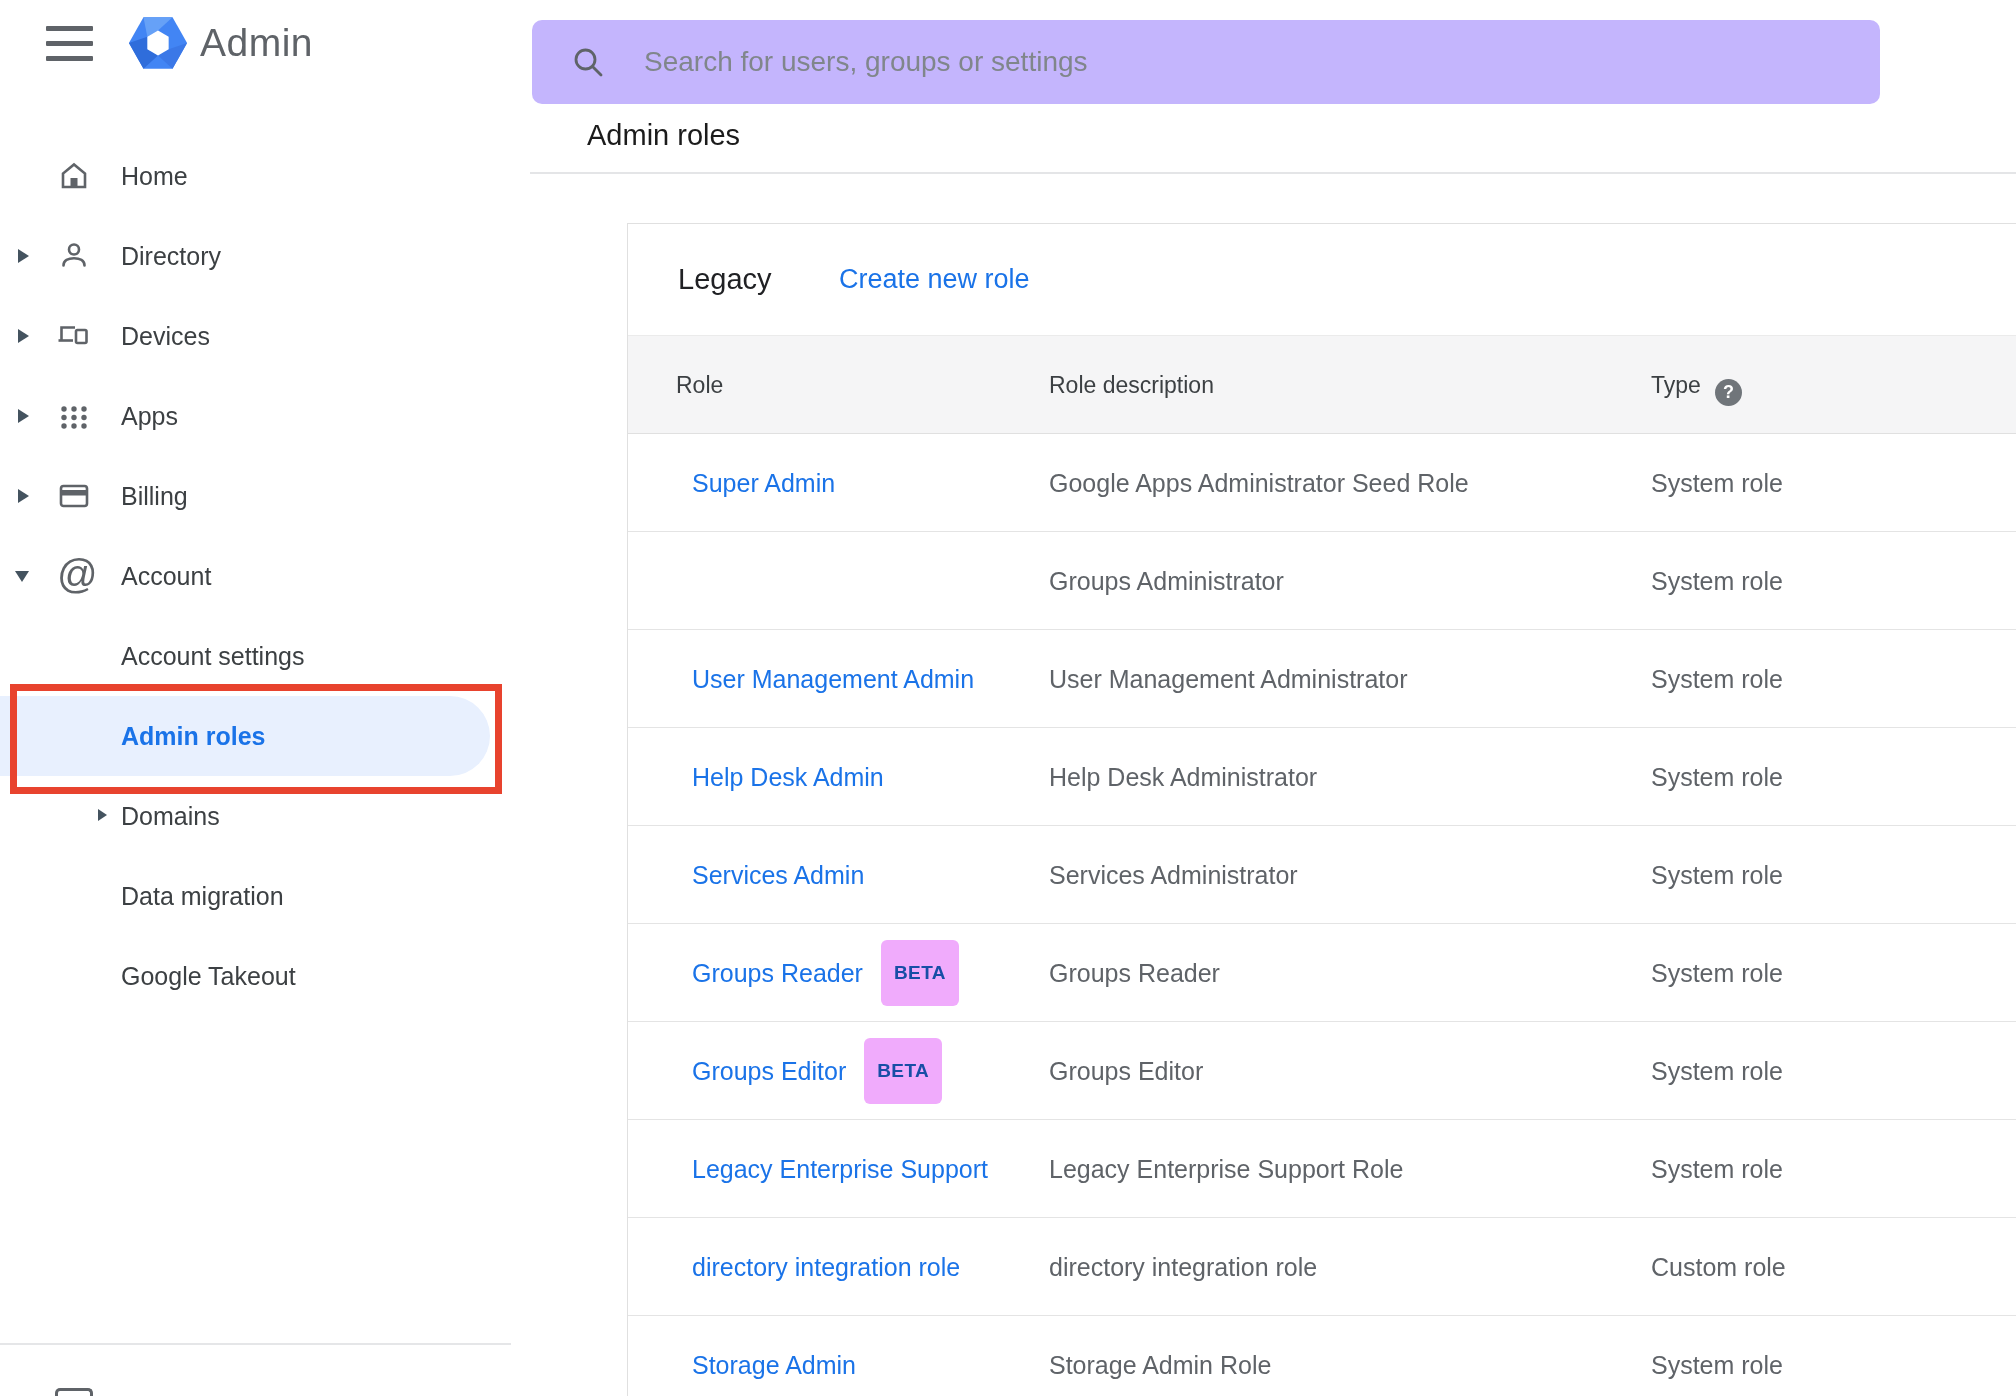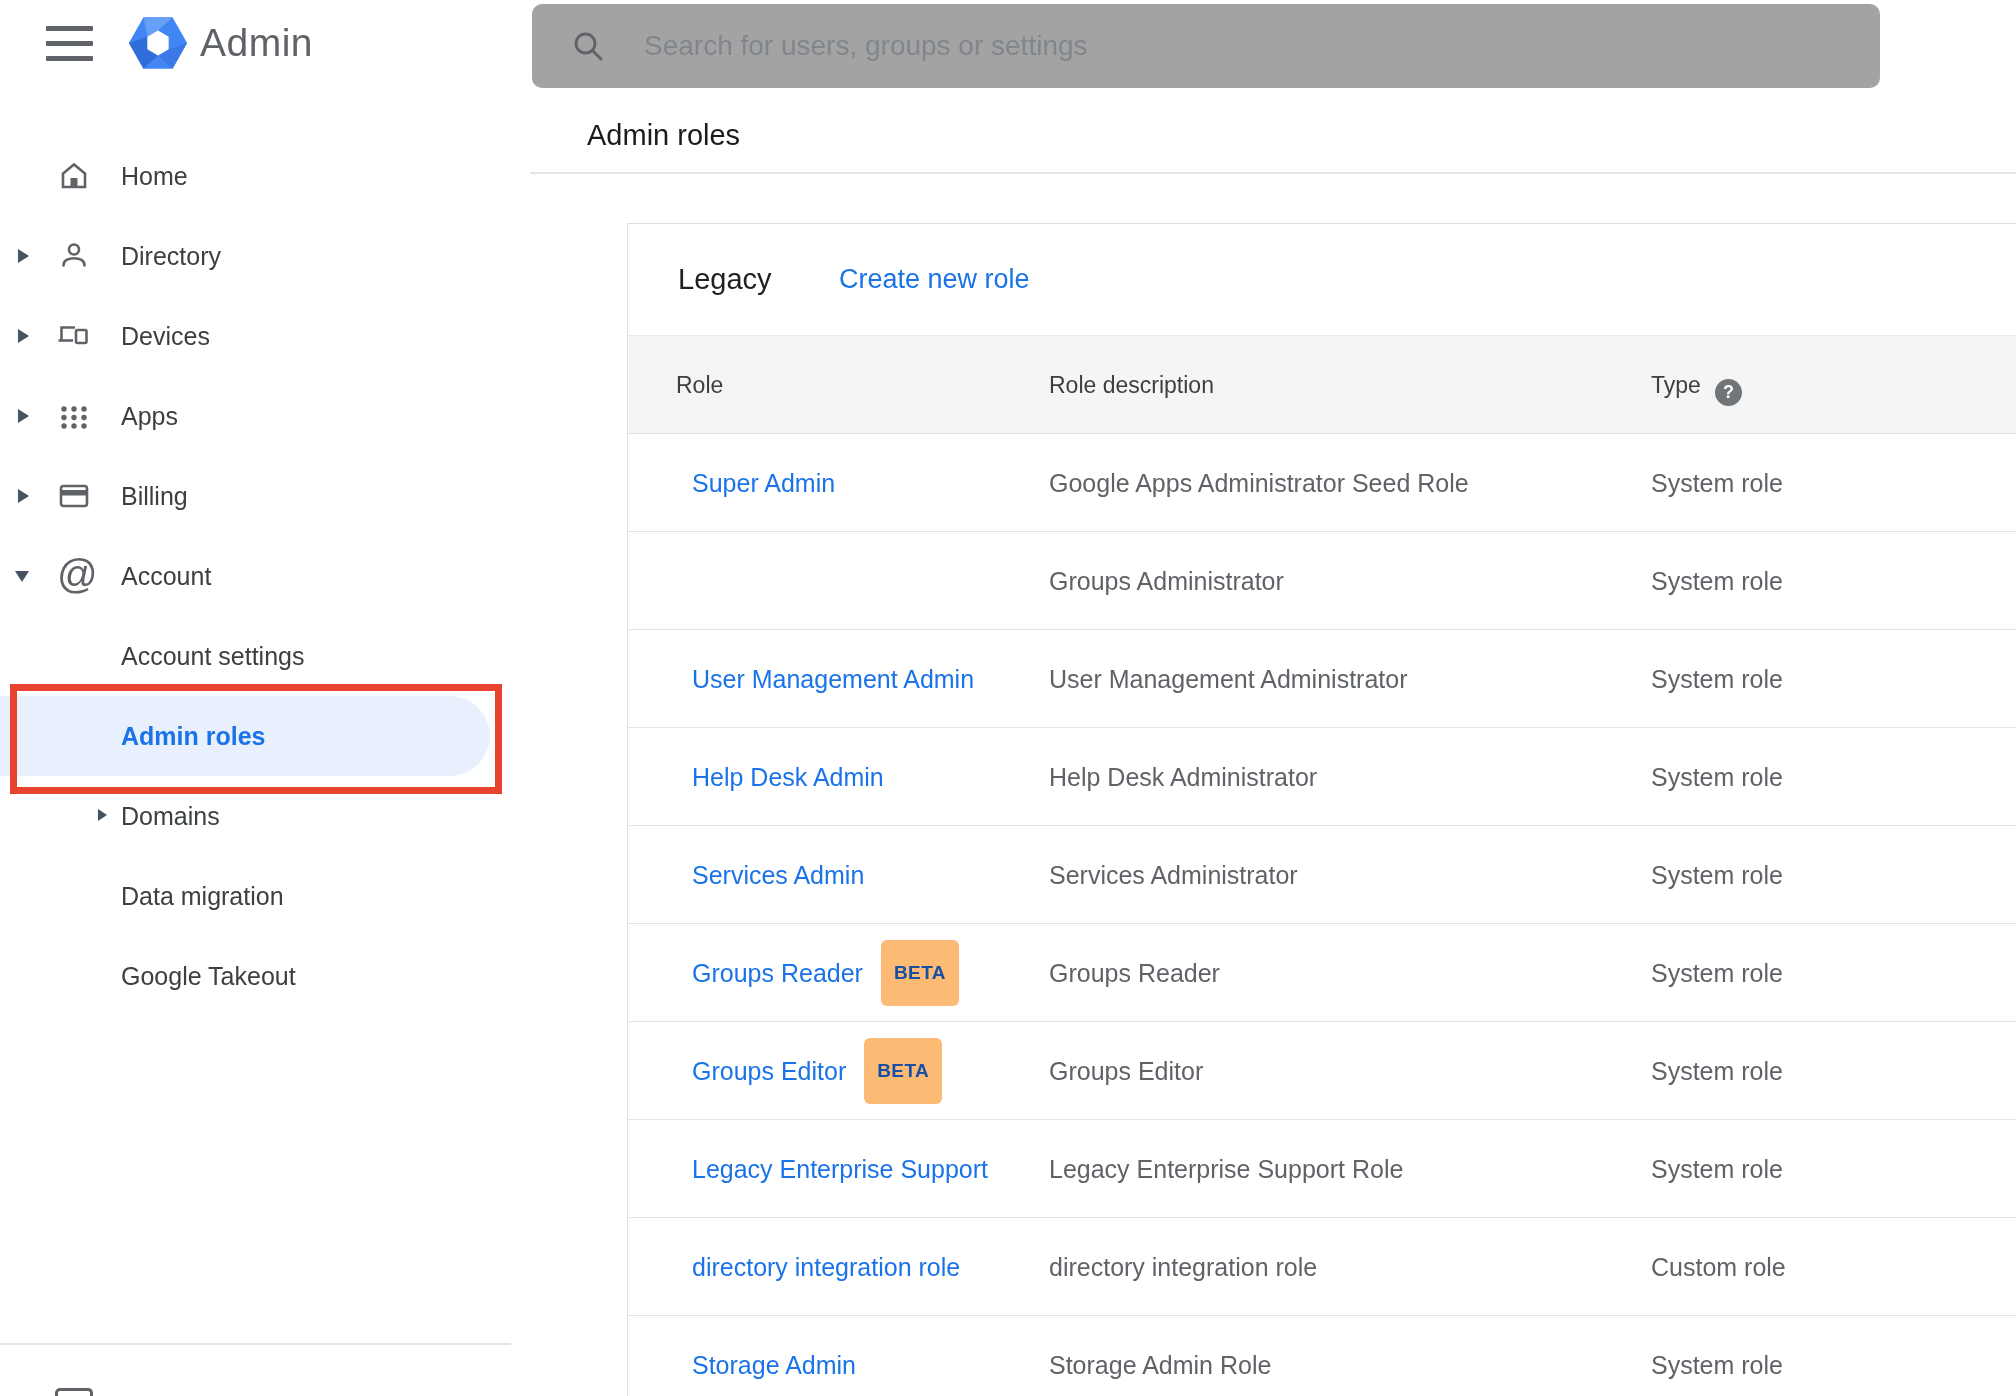--- a/index.html
+++ b/index.html
@@ -16,22 +16,22 @@
   .hamburger { position: absolute; left: 46px; top: 26px; width: 47px; height: 35px; cursor: pointer; }
   .hamburger span { position: absolute; left: 0; width: 47px; height: 5px; background: #5f6368; border-radius: 1px; }
   .hamburger span:nth-child(1) { top: 0; }
   .hamburger span:nth-child(2) { top: 15px; }
   .hamburger span:nth-child(3) { top: 30px; }
 
   .logo { position: absolute; left: 127px; top: 12px; width: 62px; height: 62px; }
   .app-name { position: absolute; left: 200px; top: 13px; height: 60px; line-height: 60px;
               font-size: 39px; color: #5f6368; letter-spacing: 0.5px; }
 
-  .searchbar { position: absolute; left: 532px; top: 4px; width: 1348px; height: 84px;
-               background: #a3a3a3; border-radius: 10px; }
+  .searchbar { position: absolute; left: 532px; top: 20px; width: 1348px; height: 84px;
+               background: #c4b5fd; border-radius: 10px; }
   .search-icon { position: absolute; left: 38px; top: 24px; width: 36px; height: 36px; }
   .search-input { position: absolute; left: 112px; top: 0; width: 1180px; height: 84px;
                   border: none; outline: none; background: transparent;
                   font-family: "Liberation Sans", sans-serif; font-size: 28px; color: #3c4043; }
   .search-input::placeholder { color: #80868b; opacity: 1; }
 
   .page-title { position: absolute; left: 587px; top: 119px; font-size: 29px; color: #1b1b1b; }
   .title-divider { position: absolute; left: 530px; right: 0; top: 172px; height: 2px; background: #e4e5e7; }
 
   
@@ -80,21 +80,21 @@
                background: #70757a; border-radius: 50%; color: #fff; font-size: 18px; font-weight: bold;
                text-align: center; line-height: 27px; vertical-align: -5px; cursor: pointer; }
 
   .table-row { position: relative; height: 98px; border-bottom: 1px solid #e4e4e4; }
   .cell { position: absolute; top: 0; height: 98px; display: flex; align-items: center;
           font-size: 25px; white-space: nowrap; }
   .cell.c-role { left: 48px; } .cell.c-desc { left: 421px; color: #5f6368; }
   .cell.c-type { left: 1023px; color: #5f6368; }
   .role-link { color: #1a73e8; text-decoration: none; cursor: pointer; margin-left: 16px; }
   .beta-badge { display: inline-block; margin-left: 18px; padding: 22px 13px;
-                background: #fdba74; border-radius: 6px; color: #174ea6;
+                background: #f0abfc; border-radius: 6px; color: #174ea6;
                 font-size: 19px; font-weight: bold; letter-spacing: 0.4px; }
 
   svg .st { stroke: #5f6368; stroke-width: 2.6; fill: none; }
 </style>
 </head>
 <body>
 
 <div class="sidebar">
 
   <div class="hamburger">

